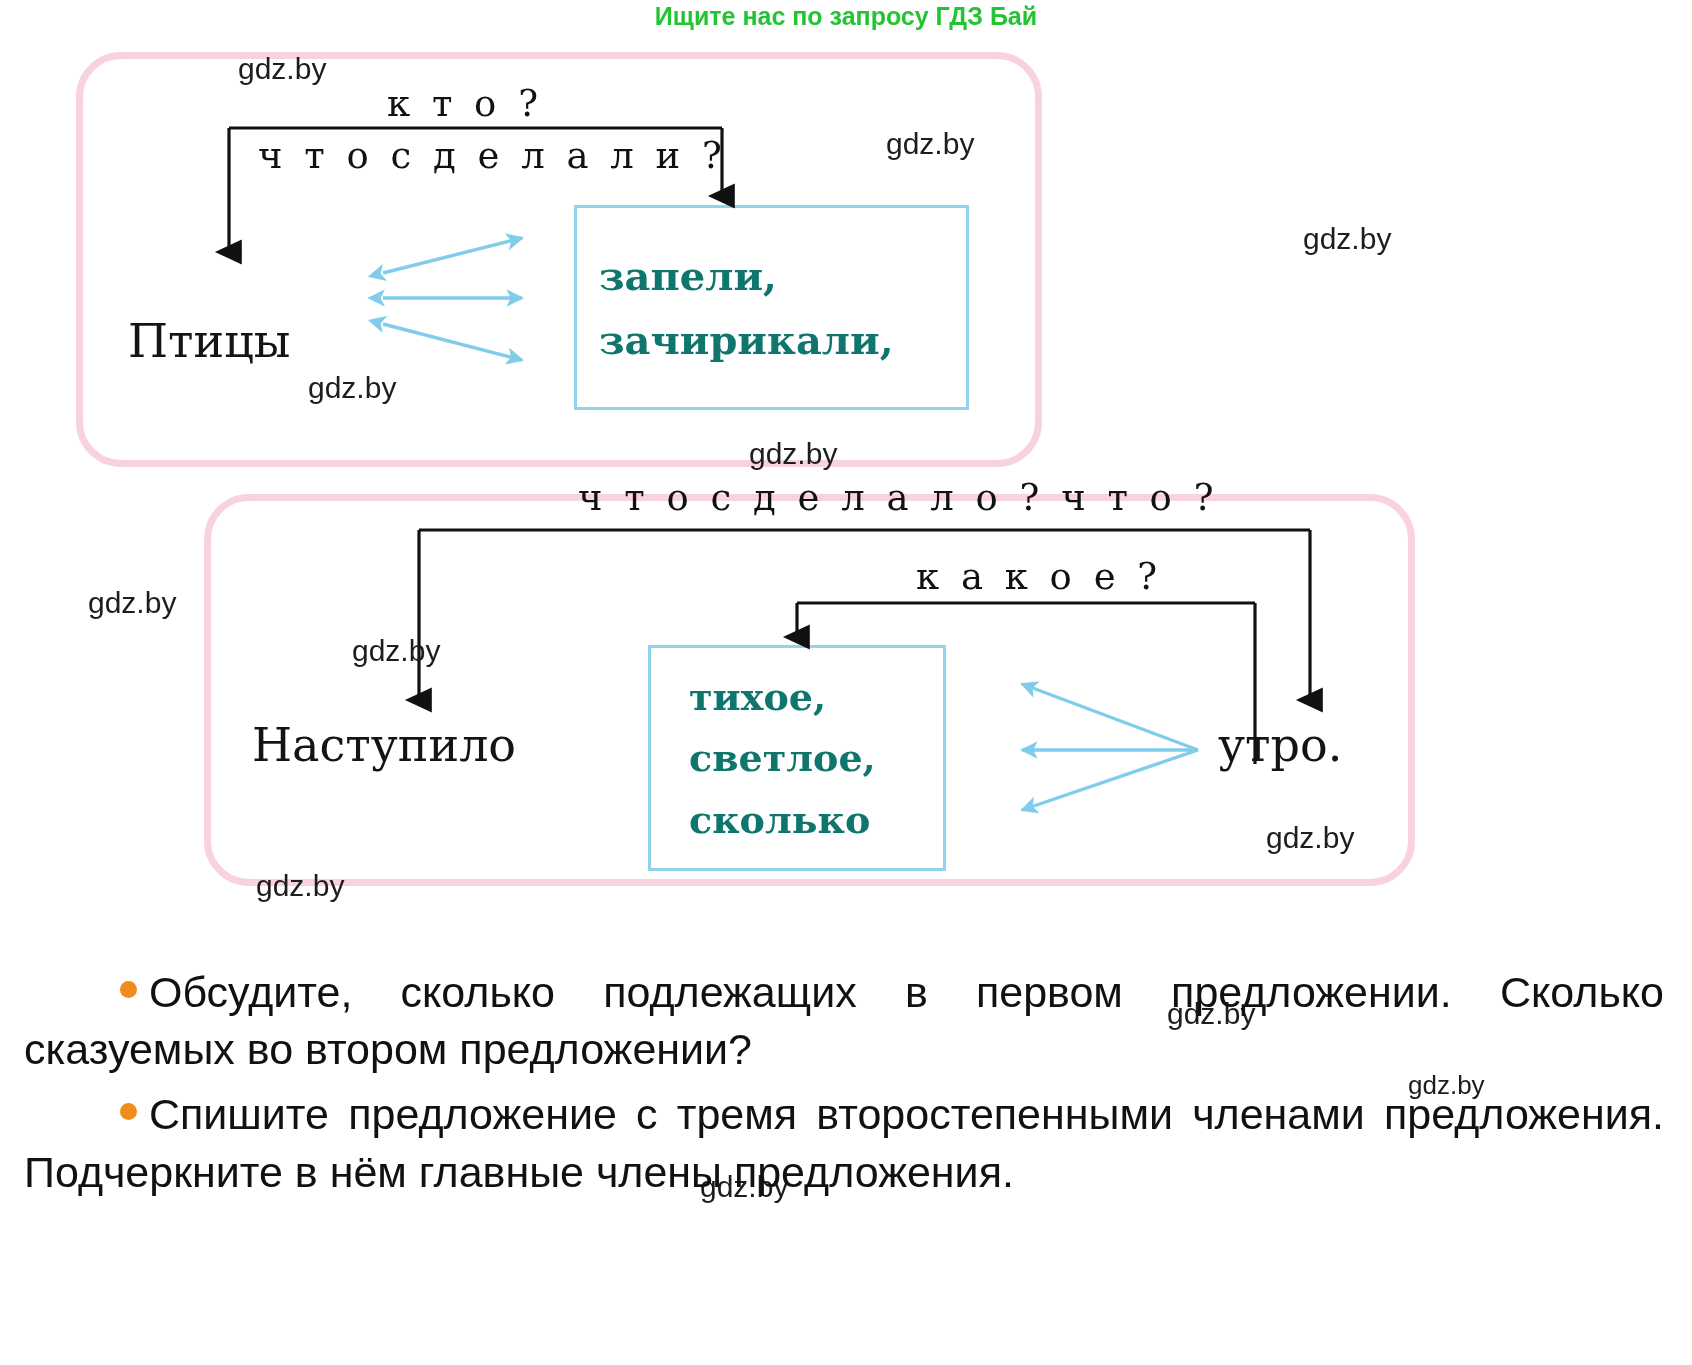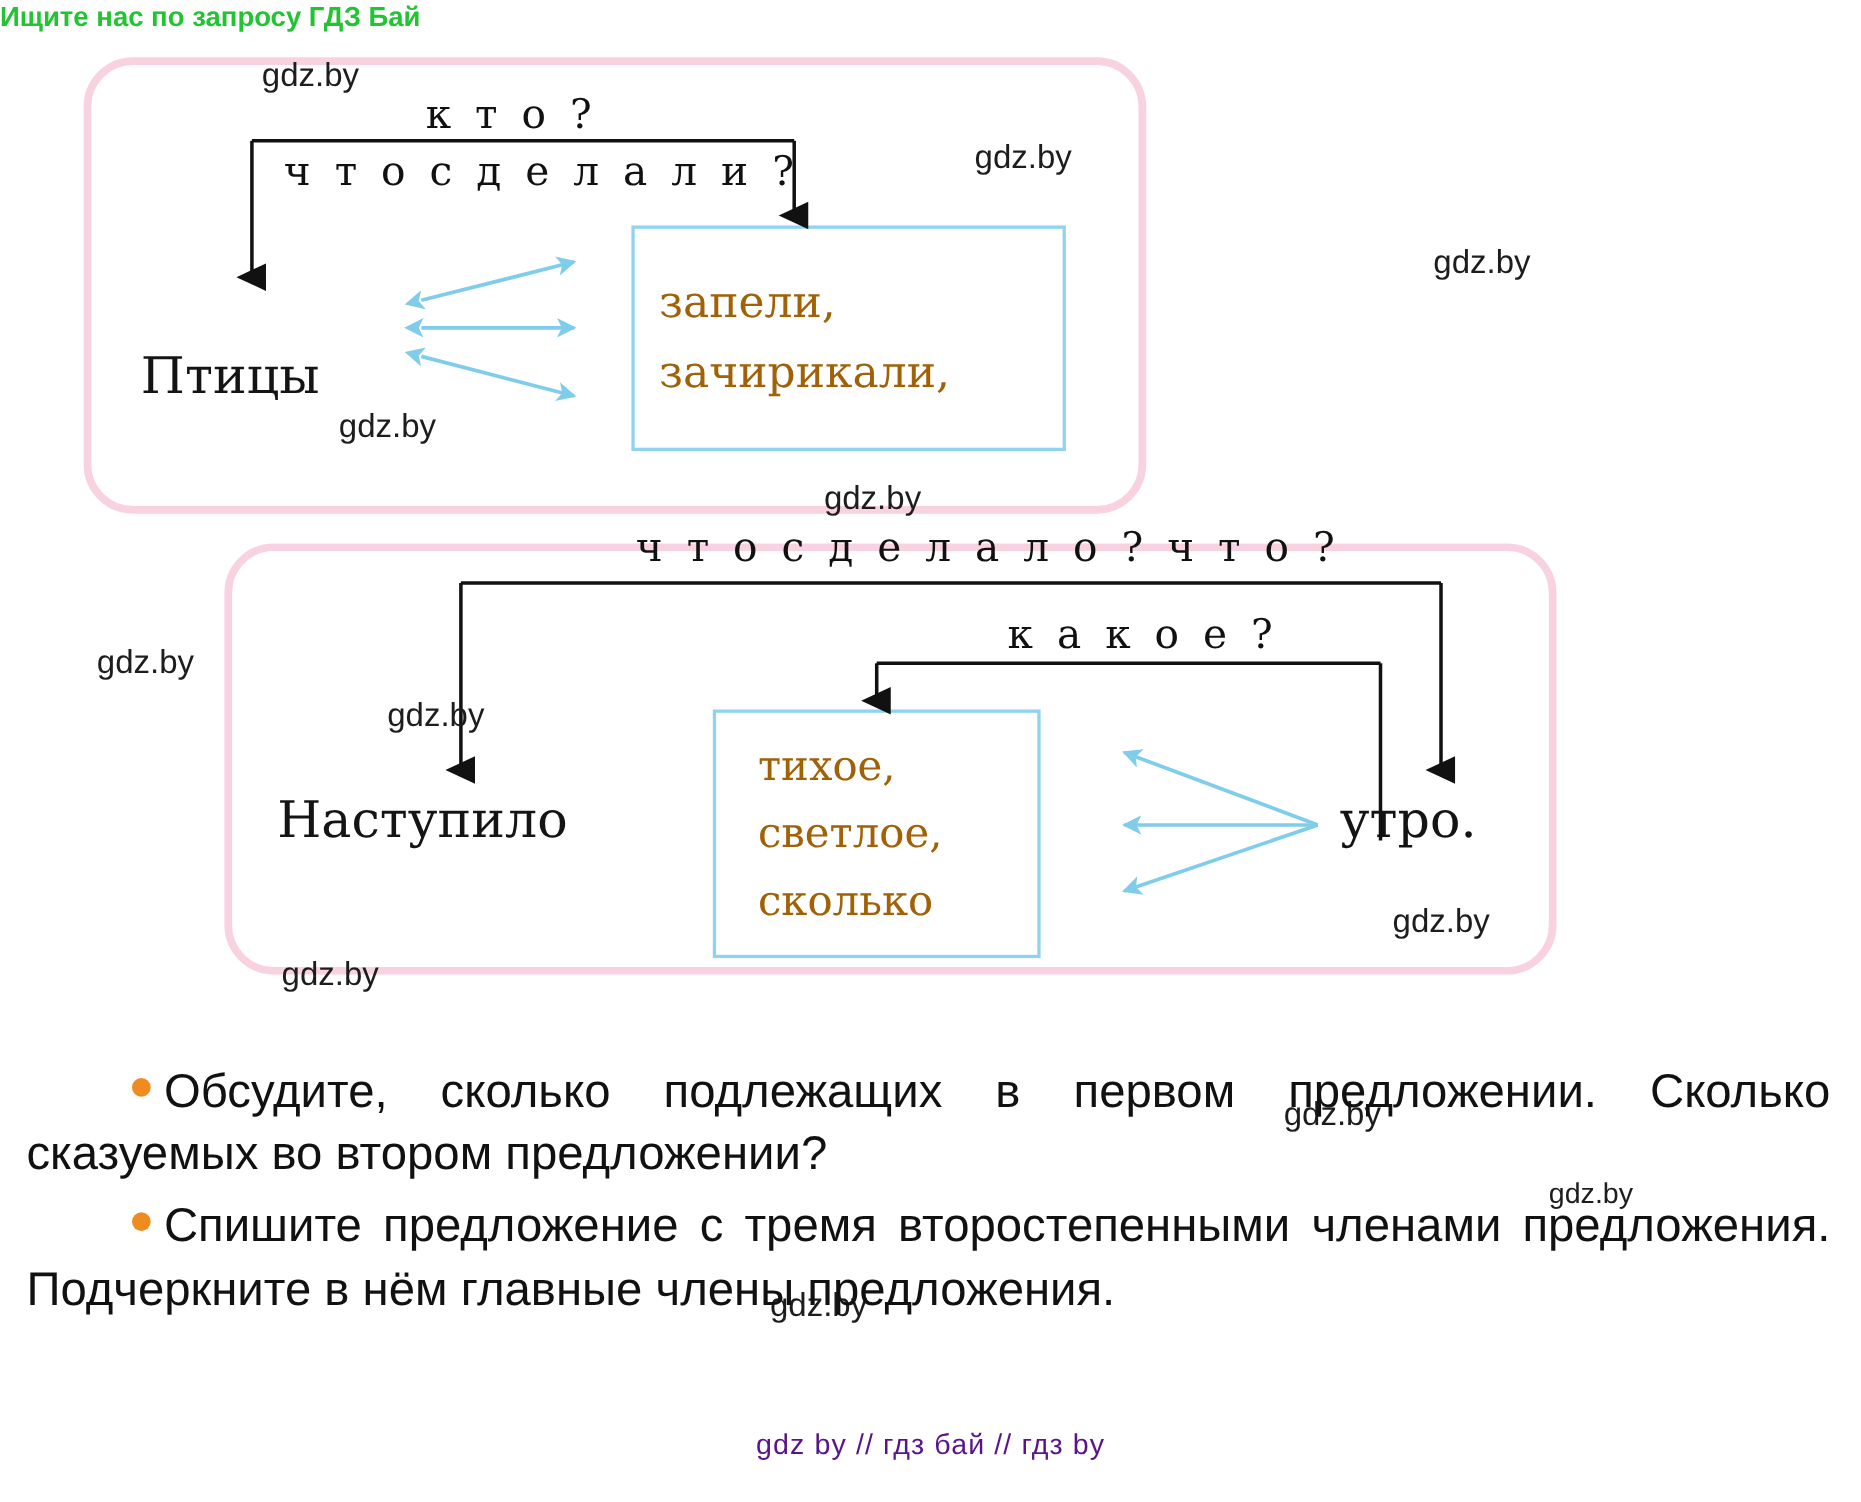--- a/index.html
+++ b/index.html
@@ -19,20 +19,21 @@
     width: 1692px;
     height: 1365px;
   }
 
   
   .promo {
     position: absolute;
     top: 2px;
     left: 0;
     width: 1692px;
+    text-align: center;
     font-family: "Liberation Sans", sans-serif;
     font-size: 25px;
     font-weight: bold;
     color: #22c432;
     letter-spacing: 0px;
   }
 
   
   .pinkbox {
     position: absolute;
@@ -79,23 +80,23 @@
     width: 100%;
     height: 100%;
     display: flex;
     flex-direction: column;
     justify-content: center;
     padding-left: 22px;
     box-sizing: border-box;
   }
   .word-bold {
     font-family: "DejaVu Serif", "Liberation Serif", serif;
-    font-weight: normal;
+    font-weight: bold;
     font-size: 40px;
-    color: #a16207;
+    color: #0f766e;
     line-height: 1.58;
     white-space: nowrap;
   }
   #bluebox-adjectives .word-bold { font-size: 38px; line-height: 1.62; margin-left: 16px; }
 
   
   .word-plain {
     position: absolute;
     font-family: "DejaVu Serif", "Liberation Serif", serif;
     font-weight: normal;
@@ -274,15 +275,14 @@
       <div class="wm" style="left: 1167px; top: 997px; font-size: 30px;">gdz.by</div>
       <div class="wm" style="left: 1408px; top: 1070px; font-size: 26px;">gdz.by</div>
       <div class="wm" style="left: 700px; top: 1170px; font-size: 30px;">gdz.by</div>
     </div>
 
   <div class="tasks">
     <p class="task task-indent"><span class="bullet"></span><span>Обсудите, сколько подлежащих в первом предложении. Сколько сказуемых во втором предложении?</span></p>
     <p class="task task-indent"><span class="bullet"></span><span>Спишите предложение с тремя второстепенными членами предложения. Подчеркните в нём главные члены предложения.</span></p>
   </div>
 
-  <div class="footer">gdz by  //  гдз бай  //  гдз by</div>
 
 </div>
 
 </body></html>

